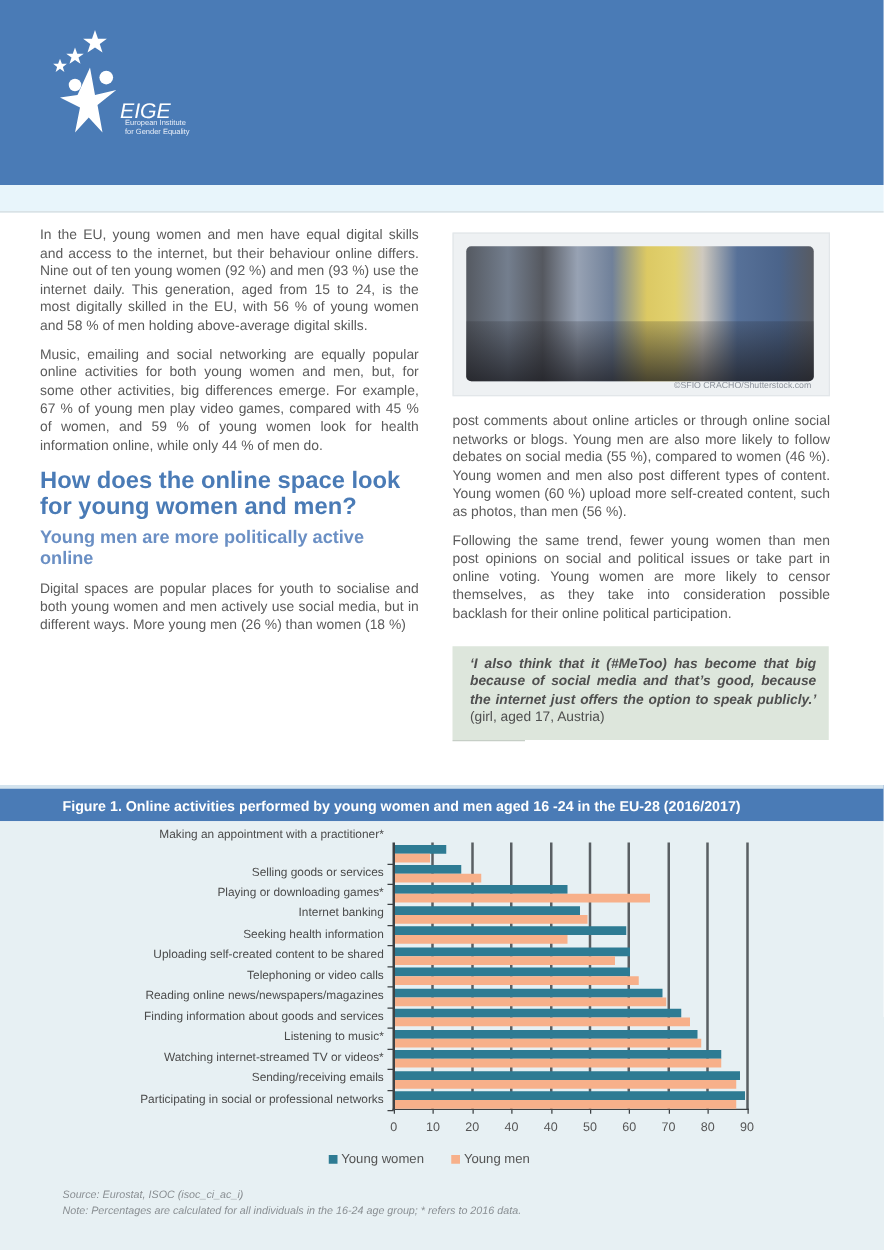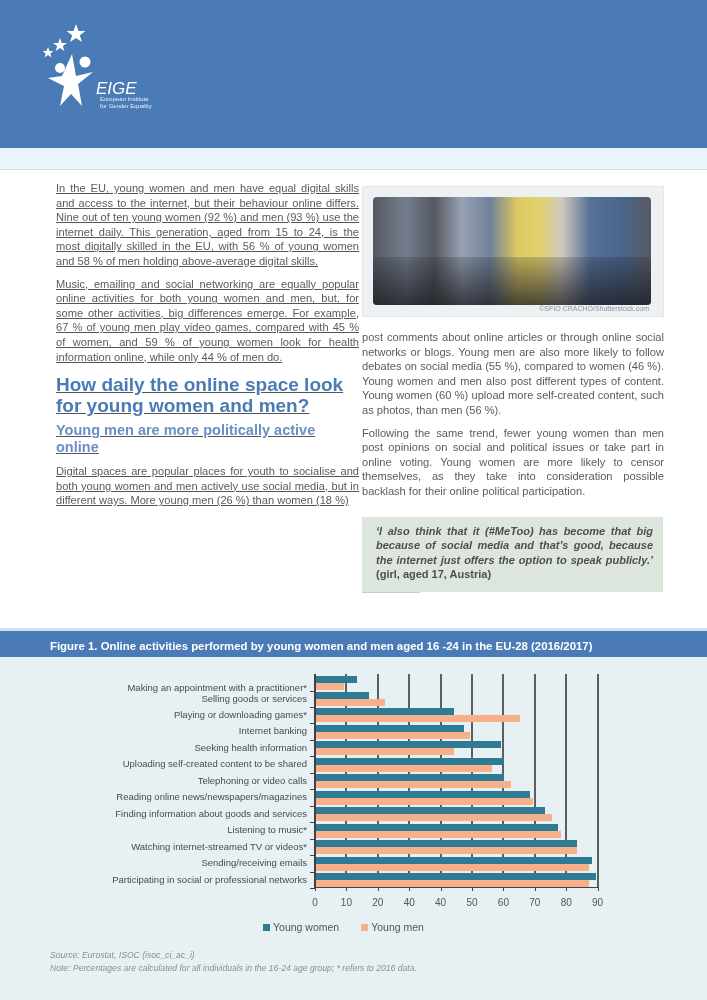--- a/index.html
+++ b/index.html
@@ -7,36 +7,36 @@
   body { font-family: "Liberation Sans", "DejaVu Sans", sans-serif; color: #555; position: relative; }
 
   .header { position: absolute; left: 0; top: 0; width: 707px; height: 148px; background: #4a7bb6; }
   .logo { position: absolute; left: 38px; top: 14px; width: 110px; height: 104px; }
   .logo svg { display: block; }
   .logo-sub { position: absolute; left: 62px; top: 82px; font-size: 6px; line-height: 7px; color: #e8eef8; width: 60px; }
   .title { position: absolute; left: 188px; top: 36px; font-size: 27px; line-height: 29px; font-weight: bold; color: #ffffff; letter-spacing: -0.3px; }
   .title span { display: block; }
   .band { position: absolute; left: 0; top: 148px; width: 707px; height: 22px; background: #e8f5fb; border-bottom: 1px solid #d4dbe0; }
 
-  .col-left { position: absolute; left: 56px; top: 181px; width: 303px; text-decoration: underline; }
+  .col-left { position: absolute; left: 32px; top: 181px; width: 303px; }
   .col-right { position: absolute; left: 362px; top: 330px; width: 302px; }
   p.body { font-size: 11.1px; line-height: 14.6px; color: #5b5b5b; text-align: justify; margin-bottom: 8px; }
 
   .h2 { font-size: 19px; line-height: 21px; font-weight: bold; color: #4a7bb6; margin-top: 10px; margin-bottom: 6px; }
   .h3 { font-size: 14.5px; line-height: 17px; font-weight: bold; color: #6a8fc4; margin-bottom: 8px; }
 
   .photo { position: absolute; left: 362px; top: 186px; width: 302px; height: 131px; background: #eef1f3; border: 1px solid #e2e6e9; overflow: hidden; }
   .photo-inner { position: absolute; left: 10px; top: 10px; width: 278px; height: 108px; border-radius: 4px;
     background: linear-gradient(90deg, #3a3f48 0%, #5e6a7c 12%, #3a3d45 22%, #8894a8 32%, #5a6d8a 42%, #d9c24a 52%, #e0cc58 60%, #c9c2b5 68%, #3c5a88 78%, #2e4b78 90%, #3d4048 100%); opacity: 0.85; }
   .photo-shade { position: absolute; left: 10px; top: 70px; width: 278px; height: 48px; background: linear-gradient(180deg, rgba(30,30,35,0.2), rgba(25,25,30,0.75)); border-radius: 0 0 4px 4px; }
   .photo-credit { position: absolute; right: 14px; bottom: 4px; font-size: 7px; color: #8a9099; }
 
   .quote { position: absolute; left: 362px; top: 517px; width: 301px; height: 75px; background: #dde6dc; padding: 7px 10px 6px 14px; font-size: 11px; line-height: 14.3px; color: #4f4f4f; text-align: justify; }
   .quote i { font-style: italic; font-weight: bold; }
-  .quote b { font-weight: bold; }
+  .quote b { font-weight: normal; }
   .quote-rule { position: absolute; left: 362px; top: 592px; width: 58px; height: 1px; background: #c6cec6; }
 
   .fig-header { position: absolute; left: 0; top: 628px; width: 707px; height: 29px; background: #4a7bb6; color: #ffffff; font-size: 11.4px; font-weight: bold; padding: 9px 0 13px 50px; border-top: 3px solid #d3e3ee; }
   .fig-body { position: absolute; left: 0; top: 657px; width: 707px; height: 343px; background: #e7f0f3; }
 
   .chart { position: absolute; left: 0; top: 0; width: 707px; height: 290px; }
   .cat-label { position: absolute; right: 400px; font-size: 9.5px; color: #4a4a4a; white-space: nowrap; text-align: right; }
   .gridline { position: absolute; top: 17px; width: 2px; height: 214px; background: #5a5f63; }
   .axis-y { position: absolute; left: 314px; top: 17px; width: 2px; height: 214px; background: #3e4245; }
   .axis-x { position: absolute; left: 314px; top: 230px; width: 285px; height: 1px; background: #3e4245; }
@@ -71,21 +71,21 @@
       <div>European Institute</div>
       <div>for Gender Equality</div>
     </div>
   </div>
 </div>
 <div class="band"></div>
 
 <div class="col-left">
   <p class="body">In the EU, young women and men have equal digital skills and access to the internet, but their behaviour online differs. Nine out of ten young women (92 %) and men (93 %) use the internet daily. This generation, aged from 15 to 24, is the most digitally skilled in the EU, with 56 % of young women and 58 % of men holding above-average digital skills.</p>
   <p class="body">Music, emailing and social networking are equally popular online activities for both young women and men, but, for some other activities, big differences emerge. For example, 67 % of young men play video games, compared with 45 % of women, and 59 % of young women look for health information online, while only 44 % of men do.</p>
-  <h2 class="h2">How daily the online space look for young women and men?</h2>
+  <h2 class="h2">How does the online space look for young women and men?</h2>
   <h3 class="h3">Young men are more politically active online</h3>
   <p class="body">Digital spaces are popular places for youth to socialise and both young women and men actively use social media, but in different ways. More young men (26 %) than women (18 %)</p>
 </div>
 
 <div class="photo">
   <div class="photo-inner"></div>
   <div class="photo-shade"></div>
   <div class="photo-credit">©SFIO CRACHO/Shutterstock.com</div>
 </div>
 
@@ -128,21 +128,21 @@
       <div class="xlabel" style="left: 534.8px;">70</div>
       <div class="gridline" style="left: 565.2px;"></div>
       <div class="xtick" style="left: 566.2px;"></div>
       <div class="xlabel" style="left: 566.2px;">80</div>
       <div class="gridline" style="left: 596.6px;"></div>
       <div class="xtick" style="left: 597.6px;"></div>
       <div class="xlabel" style="left: 597.6px;">90</div>
       <div class="axis-y"></div>
       <div class="axis-x"></div>
       <div class="ytick" style="top: 33.5px;"></div>
-      <div class="cat-label" style="top: 25px; padding-left: 23px;">Making an appointment with a practitioner*</div>
+      <div class="cat-label" style="top: 5px; padding-left: 23px;">Making an appointment with a practitioner*</div>
       <div class="bar w" style="top: 18.5px; width: 40.8px;"></div>
       <div class="bar m" style="top: 25.5px; width: 28.3px;"></div>
       <div class="ytick" style="top: 49.9px;"></div>
       <div class="cat-label" style="top: 35.5px;">Selling goods or services</div>
       <div class="bar w" style="top: 35px; width: 53.4px;"></div>
       <div class="bar m" style="top: 42px; width: 69.1px;"></div>
       <div class="ytick" style="top: 66.4px;"></div>
       <div class="cat-label" style="top: 51.9px;">Playing or downloading games*</div>
       <div class="bar w" style="top: 51.4px; width: 138.2px;"></div>
       <div class="bar m" style="top: 58.4px; width: 204.1px;"></div>

